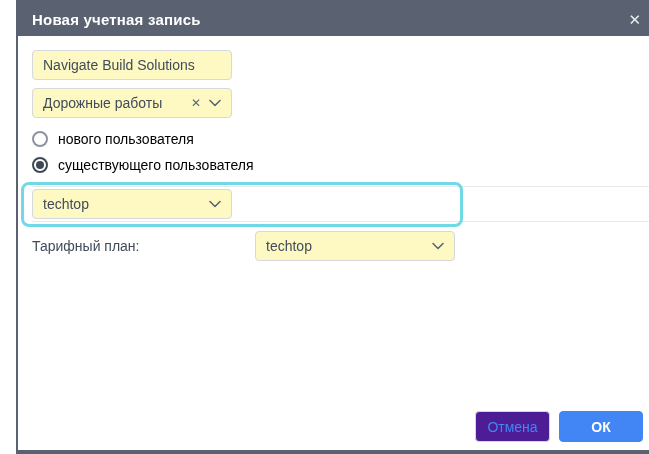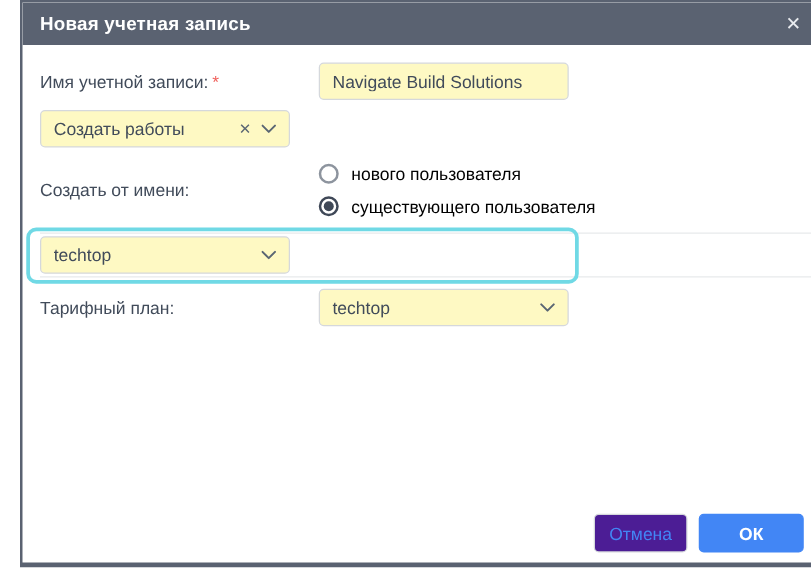--- a/index.html
+++ b/index.html
@@ -120,40 +120,36 @@
 <div class="dialog">
 
   <div class="dialog-header">
     <div class="dialog-title">Новая учетная запись</div>
     <div class="close-btn">✕</div>
   </div>
 
   <div class="dialog-body">
 
     <div class="row">
-      <div class="row-label">
-        <span>Имя учетной записи:</span><span class="req">*</span>
-      </div>
       <input class="control" type="text" value="Navigate Build Solutions" style="">
     </div>
 
     <div class="row">
       <div class="control">
-        <span class="value">Создать работы</span>
+        <span class="value">Дорожные работы</span>
         <span class="icon-x">✕</span>
         <span class="chev">
           <svg width="12" height="8" viewBox="0 0 12 8">
               <polyline points="1,1.5 6,6.5 11,1.5" fill="none" stroke="#5a6673" stroke-width="1.6" stroke-linecap="round" stroke-linejoin="round"></polyline>
             </svg>
         </span>
       </div>
     </div>
 
     <div class="row" style="min-height:52px; margin-bottom:0;">
-      <div class="row-label">Создать от имени:</div>
       <div class="radio-group">
         <div class="radio-item">
           <span class="radio-circle"></span>
           <span class="radio-label">нового пользователя</span>
         </div>
         <div class="radio-item checked">
           <span class="radio-circle"></span>
           <span class="radio-label">существующего пользователя</span>
         </div>
       </div>

